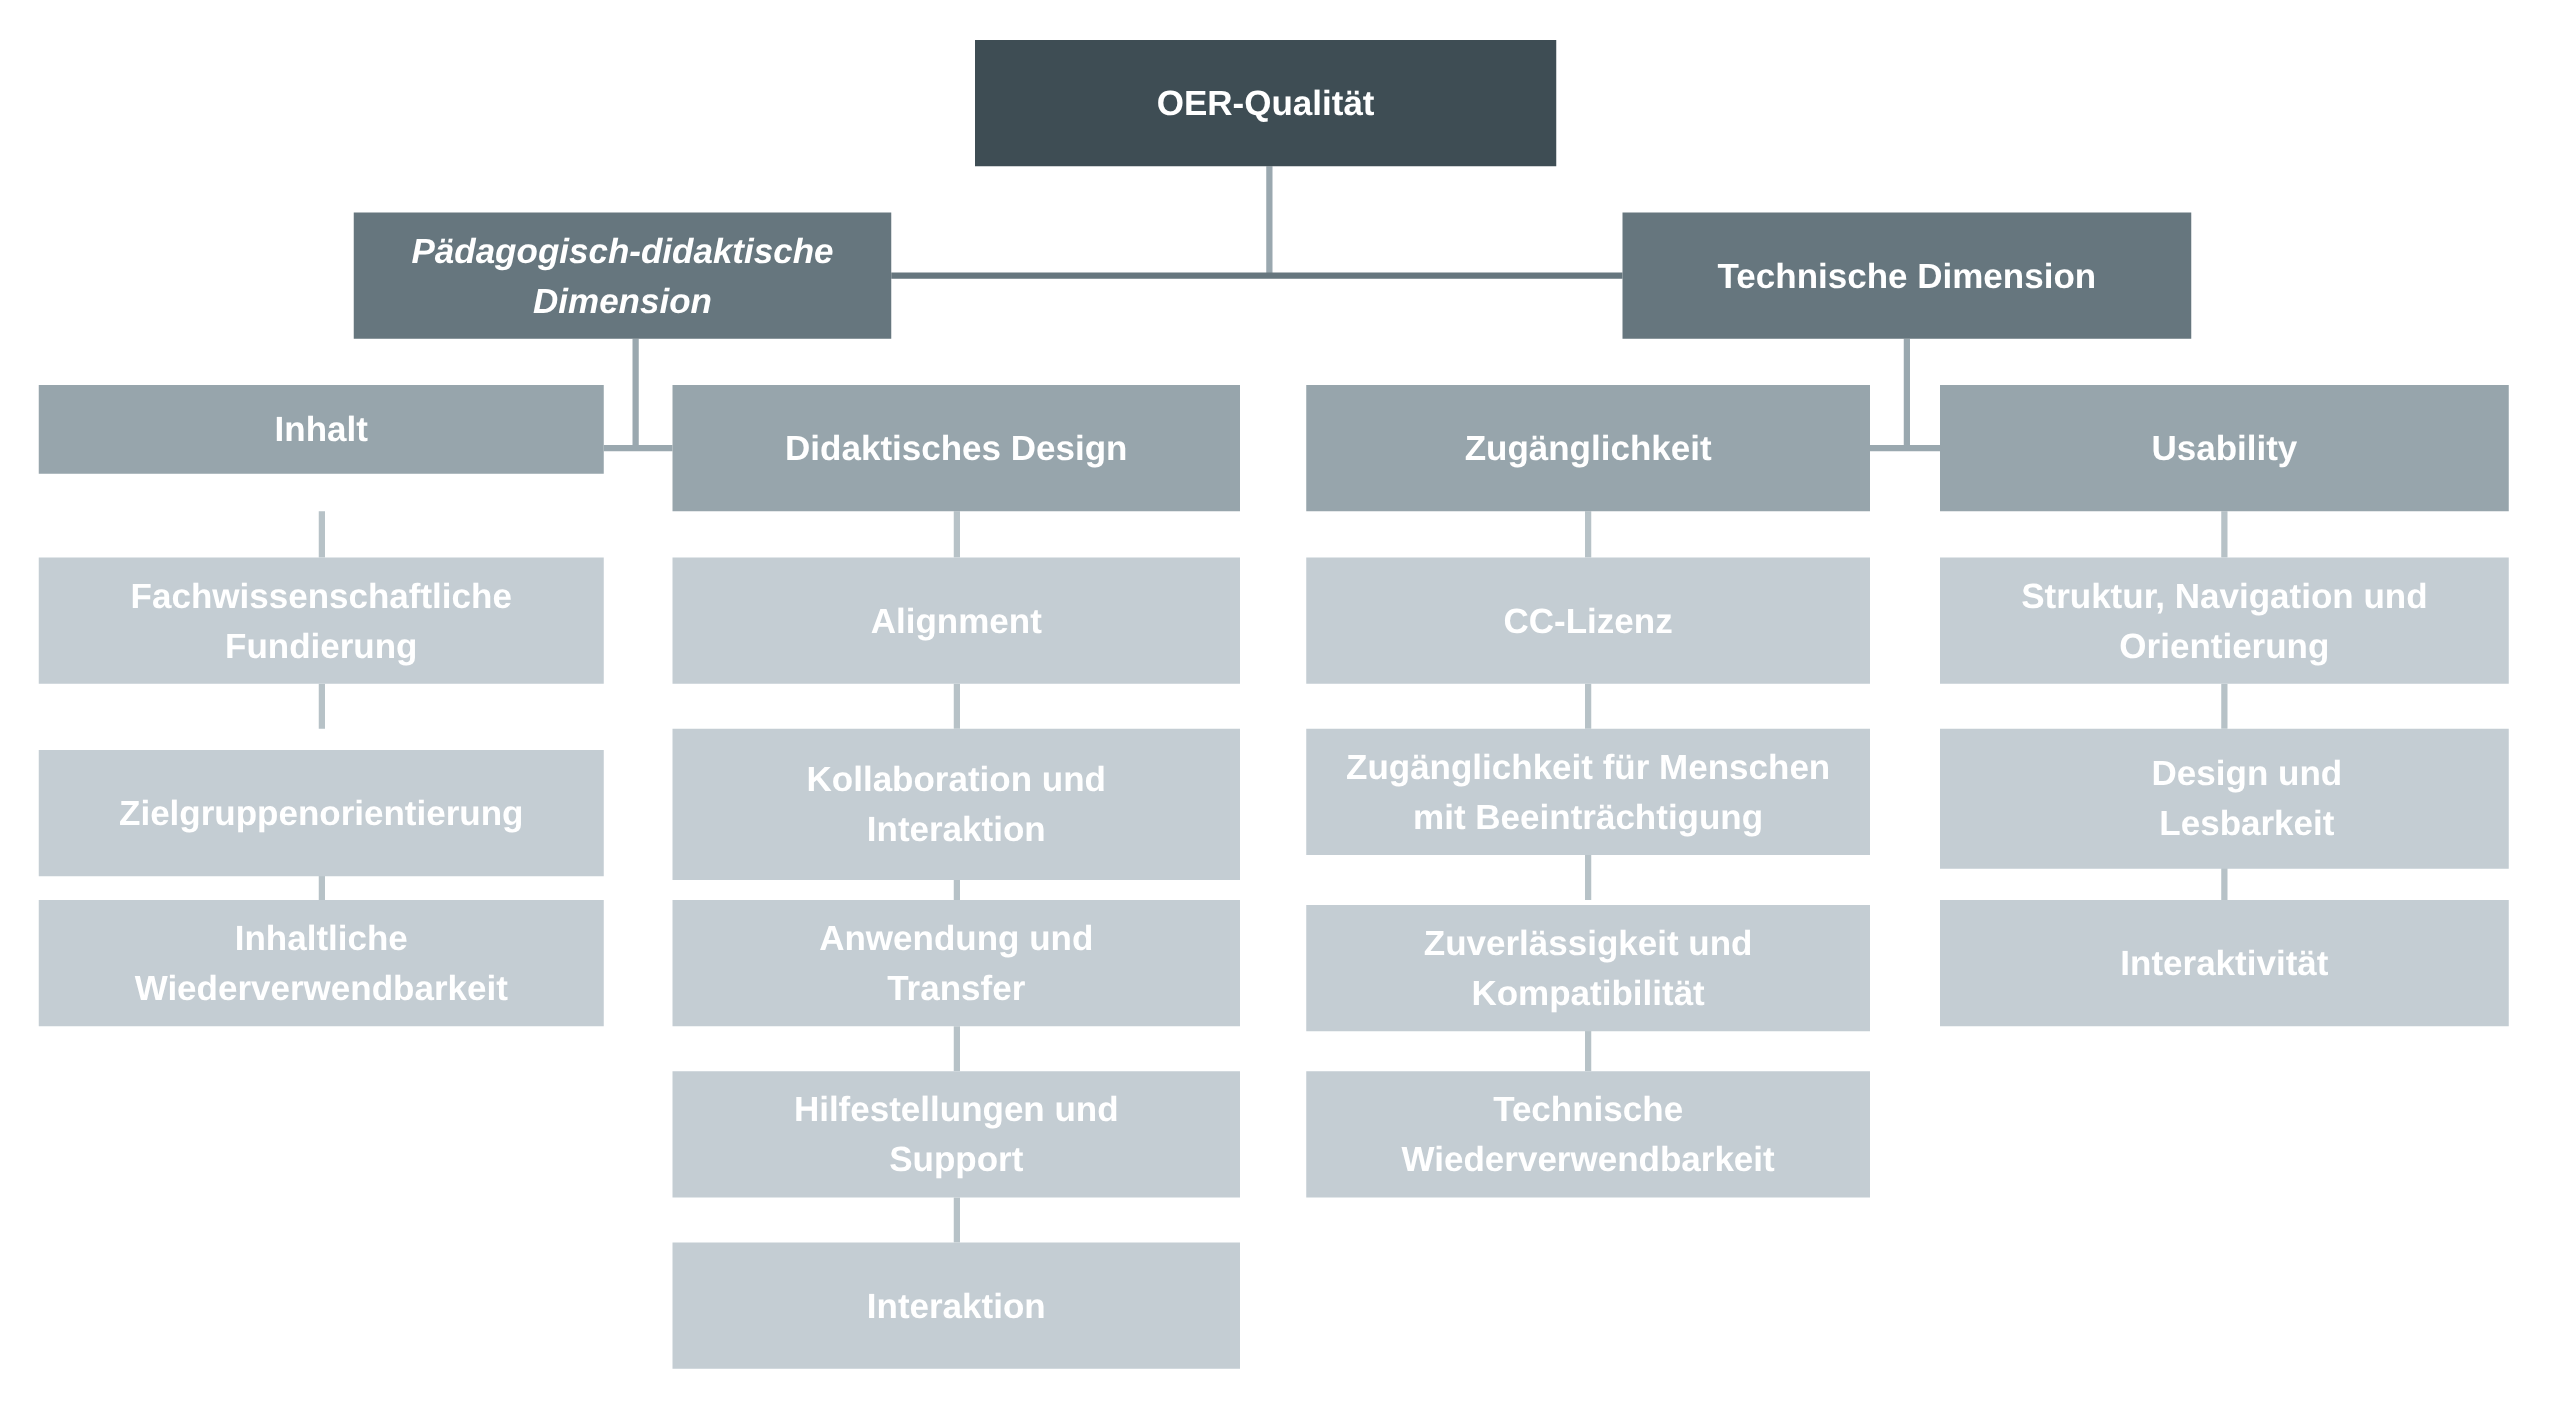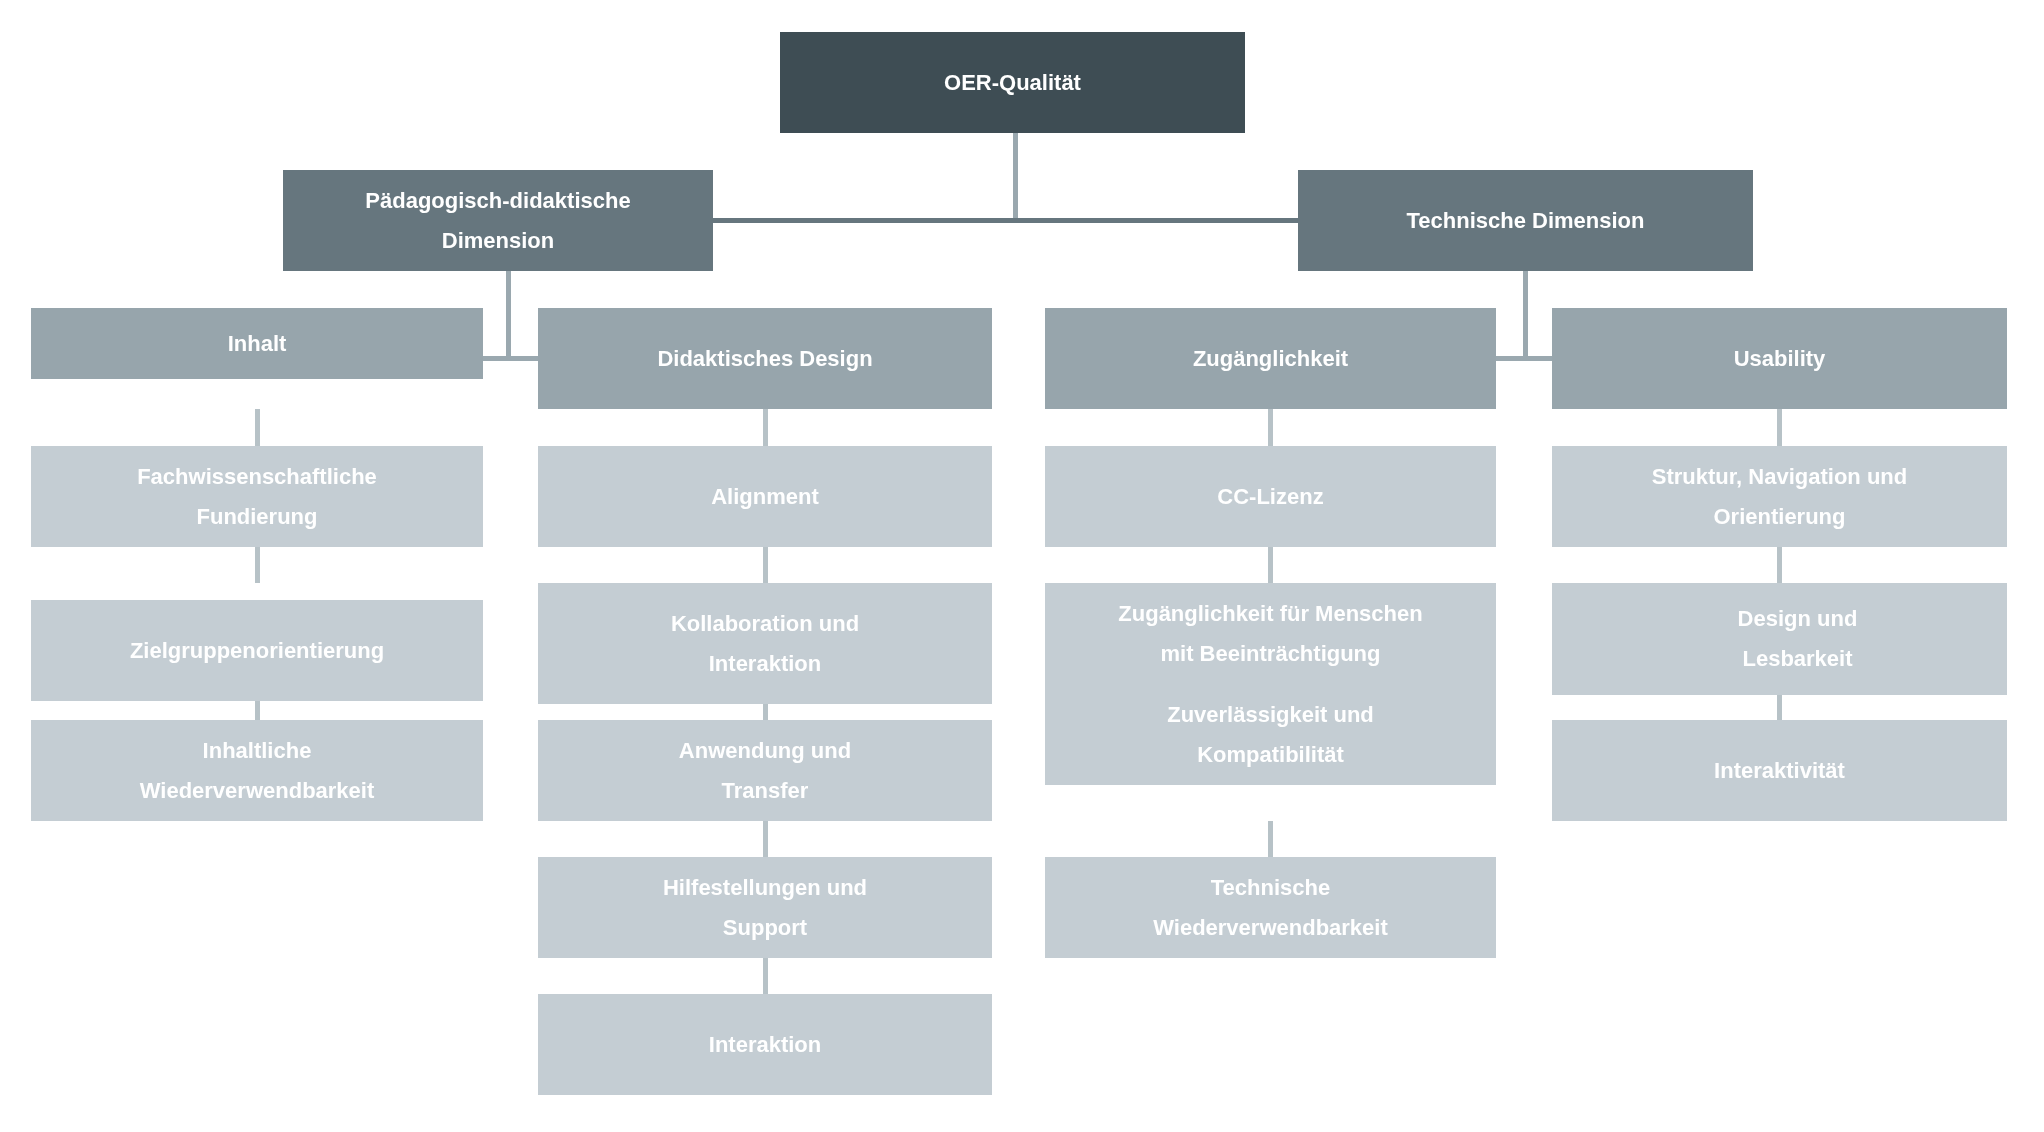--- a/index.html
+++ b/index.html
@@ -23,21 +23,21 @@
     overflow:hidden;
   }
   .box{
     position:absolute;
     display:flex;
     align-items:center;
     justify-content:center;
     text-align:center;
     color:var(--text);
     font-weight:bold;
-    font-size:22px;
+    font-size:28px;
     line-height:40px;
     white-space:pre-line;
     box-sizing:border-box;
     padding:0 10px;
   }
   .lv1{background:var(--level1);}
   .lv2{background:var(--level2);}
   .lv3{background:var(--level3);}
   .lv4{background:var(--level4);}
   .conn{position:absolute;}
@@ -73,21 +73,21 @@
   <div class="conn light" style="left:1268px;top:547px;width:5px;height:36px;"></div>
   <div class="conn light" style="left:1268px;top:684px;width:5px;height:36px;"></div>
   <div class="conn light" style="left:1268px;top:821px;width:5px;height:36px;"></div>
 
   <div class="conn light" style="left:1777px;top:409px;width:5px;height:37px;"></div>
   <div class="conn light" style="left:1777px;top:547px;width:5px;height:36px;"></div>
   <div class="conn light" style="left:1777px;top:684px;width:5px;height:36px;"></div>
 
   <div class="box lv1" style="left:780px;top:32px;width:465px;height:101px;">OER-Qualität</div>
 
-  <div class="box lv2" style="left:283px;top:170px;width:430px;height:101px;">Pädagogisch-didaktische
+  <div class="box lv2" style="left:283px;top:170px;width:430px;height:101px;font-style:italic;">Pädagogisch-didaktische
 Dimension</div>
   <div class="box lv2" style="left:1298px;top:170px;width:455px;height:101px;">Technische Dimension</div>
 
   <div class="box lv3" style="left:31px;top:308px;width:452px;height:71px;">Inhalt</div>
   <div class="box lv3" style="left:538px;top:308px;width:454px;height:101px;">Didaktisches Design</div>
   <div class="box lv3" style="left:1045px;top:308px;width:451px;height:101px;">Zugänglichkeit</div>
   <div class="box lv3" style="left:1552px;top:308px;width:455px;height:101px;">Usability</div>
 
   <div class="box lv4" style="left:31px;top:446px;width:452px;height:101px;">Fachwissenschaftliche
 Fundierung</div>
@@ -100,21 +100,21 @@
 Interaktion</div>
   <div class="box lv4" style="left:538px;top:720px;width:454px;height:101px;">Anwendung und
 Transfer</div>
   <div class="box lv4" style="left:538px;top:857px;width:454px;height:101px;">Hilfestellungen und
 Support</div>
   <div class="box lv4" style="left:538px;top:994px;width:454px;height:101px;">Interaktion</div>
 
   <div class="box lv4" style="left:1045px;top:446px;width:451px;height:101px;">CC-Lizenz</div>
   <div class="box lv4" style="left:1045px;top:583px;width:451px;height:101px;">Zugänglichkeit für Menschen
 mit Beeinträchtigung</div>
-  <div class="box lv4" style="left:1045px;top:684px;width:451px;height:101px;">Zuverlässigkeit und
+  <div class="box lv4" style="left:1045px;top:724px;width:451px;height:101px;">Zuverlässigkeit und
 Kompatibilität</div>
   <div class="box lv4" style="left:1045px;top:857px;width:451px;height:101px;">Technische
 Wiederverwendbarkeit</div>
 
   <div class="box lv4" style="left:1552px;top:446px;width:455px;height:101px;">Struktur, Navigation und
 Orientierung</div>
   <div class="box lv4" style="left:1552px;top:583px;width:455px;height:112px;padding-left:46px;">Design und
 Lesbarkeit</div>
   <div class="box lv4" style="left:1552px;top:720px;width:455px;height:101px;">Interaktivität</div>
 

